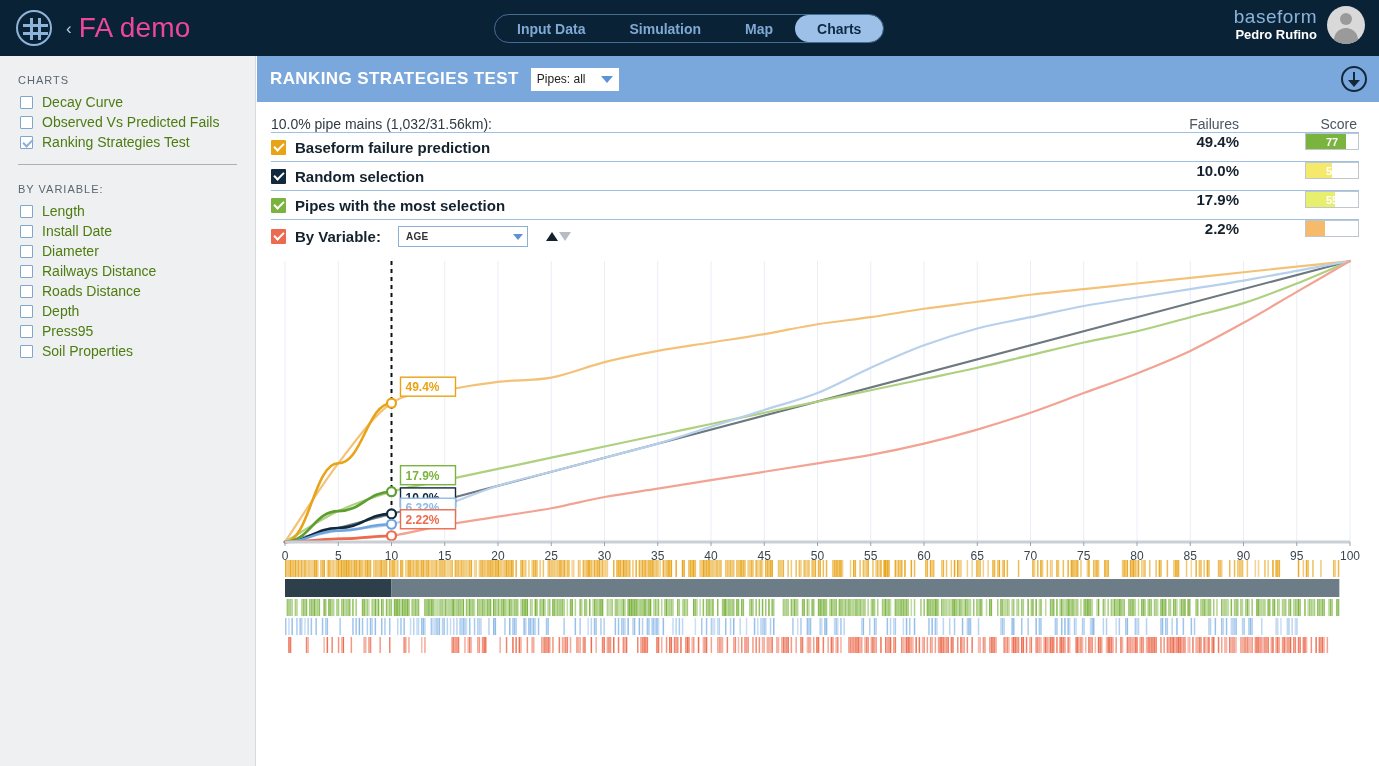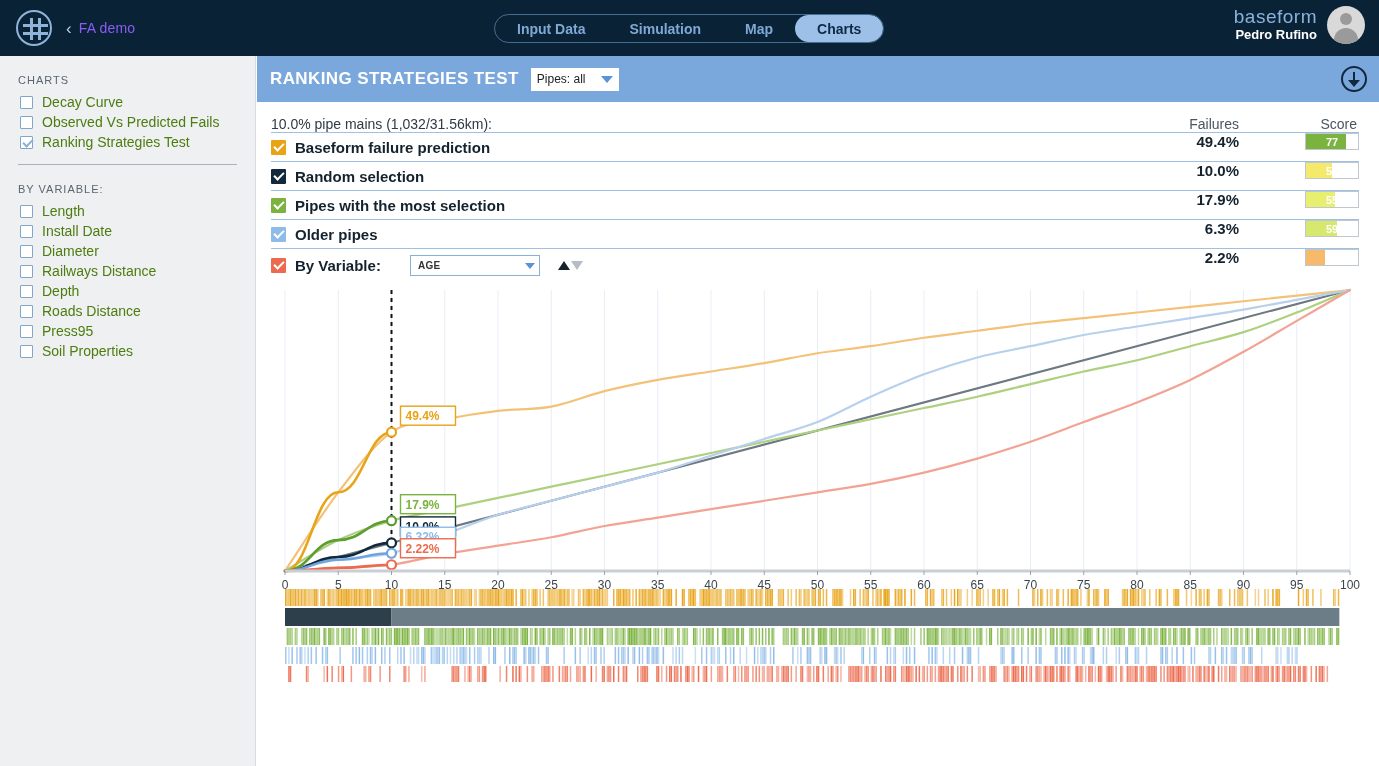--- a/index.html
+++ b/index.html
@@ -19,21 +19,21 @@
     border: 2px solid #8fb4d9; position: relative; flex: none;
   }
   .logo-mark .lm-bar { position: absolute; background: #8fb4d9; }
   .logo-mark .lm-v1 { left: 12px; top: 6px; width: 3px; height: 22px; }
   .logo-mark .lm-v2 { left: 20px; top: 6px; width: 3px; height: 22px; }
   .logo-mark .lm-h1 { left: 5px;  top: 12px; width: 25px; height: 3px; }
   .logo-mark .lm-h2 { left: 5px;  top: 20px; width: 25px; height: 3px; }
 
   .proj { margin-left: 14px; display: flex; align-items: center; gap: 7px; }
   .proj .chev { color: #b9d3ea; font-size: 17px; line-height: 1; }
-  .proj .pname { color: #8b5cf6; font-size: 14px; letter-spacing: .2px; }
+  .proj .pname { color: #ec4899; font-size: 28px; letter-spacing: .2px; }
 
   .navtabs {
     position: absolute; left: 494px; top: 14px; height: 29px;
     border: 1px solid #466d92; border-radius: 15px;
     display: flex; align-items: center; padding: 0; overflow: hidden;
   }
   .navtab {
     height: 27px; display: flex; align-items: center; padding: 0 22px;
     color: #7fa8d4; font-size: 14px; font-weight: bold; border-radius: 14px;
     white-space: nowrap;
@@ -136,21 +136,21 @@
     border-left:2px solid #ffffff; border-bottom:2px solid #ffffff; transform: rotate(-45deg);
   }
   .scorebox {
     width: 54px; height: 17px; border: 1px solid #bfc6cd; background: #ffffff;
     position: relative; display: flex; align-items: center; justify-content: center;
   }
   .scorefill { position: absolute; left: 0; top: 0; bottom: 0; }
   .scoretxt { position: relative; font-size: 11px; color: #ffffff; font-weight: bold; }
 
   .varsel {
-    margin-left: 20px; width: 130px; height: 21px; border: 1px solid #8ab0d6; background:#fff;
+    margin-left: 8px; width: 130px; height: 21px; border: 1px solid #8ab0d6; background:#fff;
     display:flex; align-items:center; justify-content:space-between; padding:0 4px 0 7px;
     font-size: 10px; color: #333; letter-spacing:.3px;
   }
   .varsel .sel-caret2 {
     width:0;height:0;border-left:5px solid transparent;border-right:5px solid transparent;
     border-top:6px solid #5b93d6;
   }
   .sortarrows { margin-left: 9px; display:flex; gap:1px; align-items:center; }
   .tri-up { width:0;height:0;border-left:6px solid transparent;border-right:6px solid transparent;border-bottom:9px solid #14222e; }
   .tri-dn { width:0;height:0;border-left:6px solid transparent;border-right:6px solid transparent;border-top:9px solid #b7bdc4; }
@@ -220,25 +220,25 @@
   <div class="sb-item">
     <span class="cb"></span>
     <span class="sb-label">Diameter</span>
   </div>
   <div class="sb-item">
     <span class="cb"></span>
     <span class="sb-label">Railways Distance</span>
   </div>
   <div class="sb-item">
     <span class="cb"></span>
-    <span class="sb-label">Depth</span>
+    <span class="sb-label">Roads Distance</span>
   </div>
   <div class="sb-item">
     <span class="cb"></span>
-    <span class="sb-label">Roads Distance</span>
+    <span class="sb-label">Depth</span>
   </div>
   <div class="sb-item">
     <span class="cb"></span>
     <span class="sb-label">Press95</span>
   </div>
   <div class="sb-item">
     <span class="cb"></span>
     <span class="sb-label">Soil Properties</span>
   </div>
 
@@ -300,33 +300,20 @@
       </div>
       <div class="fv">17.9%</div>
       <div class="sc">
         <div class="scorebox">
           <span class="scorefill" style="width:55%;background:#e8ee6e"></span>
           <span class="scoretxt">55</span>
         </div>
       </div>
     </div>
 
-    <div class="row">
-      <div class="nm">
-        <span class="cbig" style="background:#8fbbe8"></span>
-        <span>Older pipes</span>
-      </div>
-      <div class="fv">6.3%</div>
-      <div class="sc">
-        <div class="scorebox">
-          <span class="scorefill" style="width:59%;background:#d7e86e"></span>
-          <span class="scoretxt">59</span>
-        </div>
-      </div>
-    </div>
 
     <div class="row" style="height:34px">
       <div class="nm">
         <span class="cbig" style="background:#ec6b4e"></span>
         <span>By Variable:</span>
         <div class="varsel">
           <span>AGE</span>
           <span class="sel-caret2"></span>
         </div>
         <div class="sortarrows">

